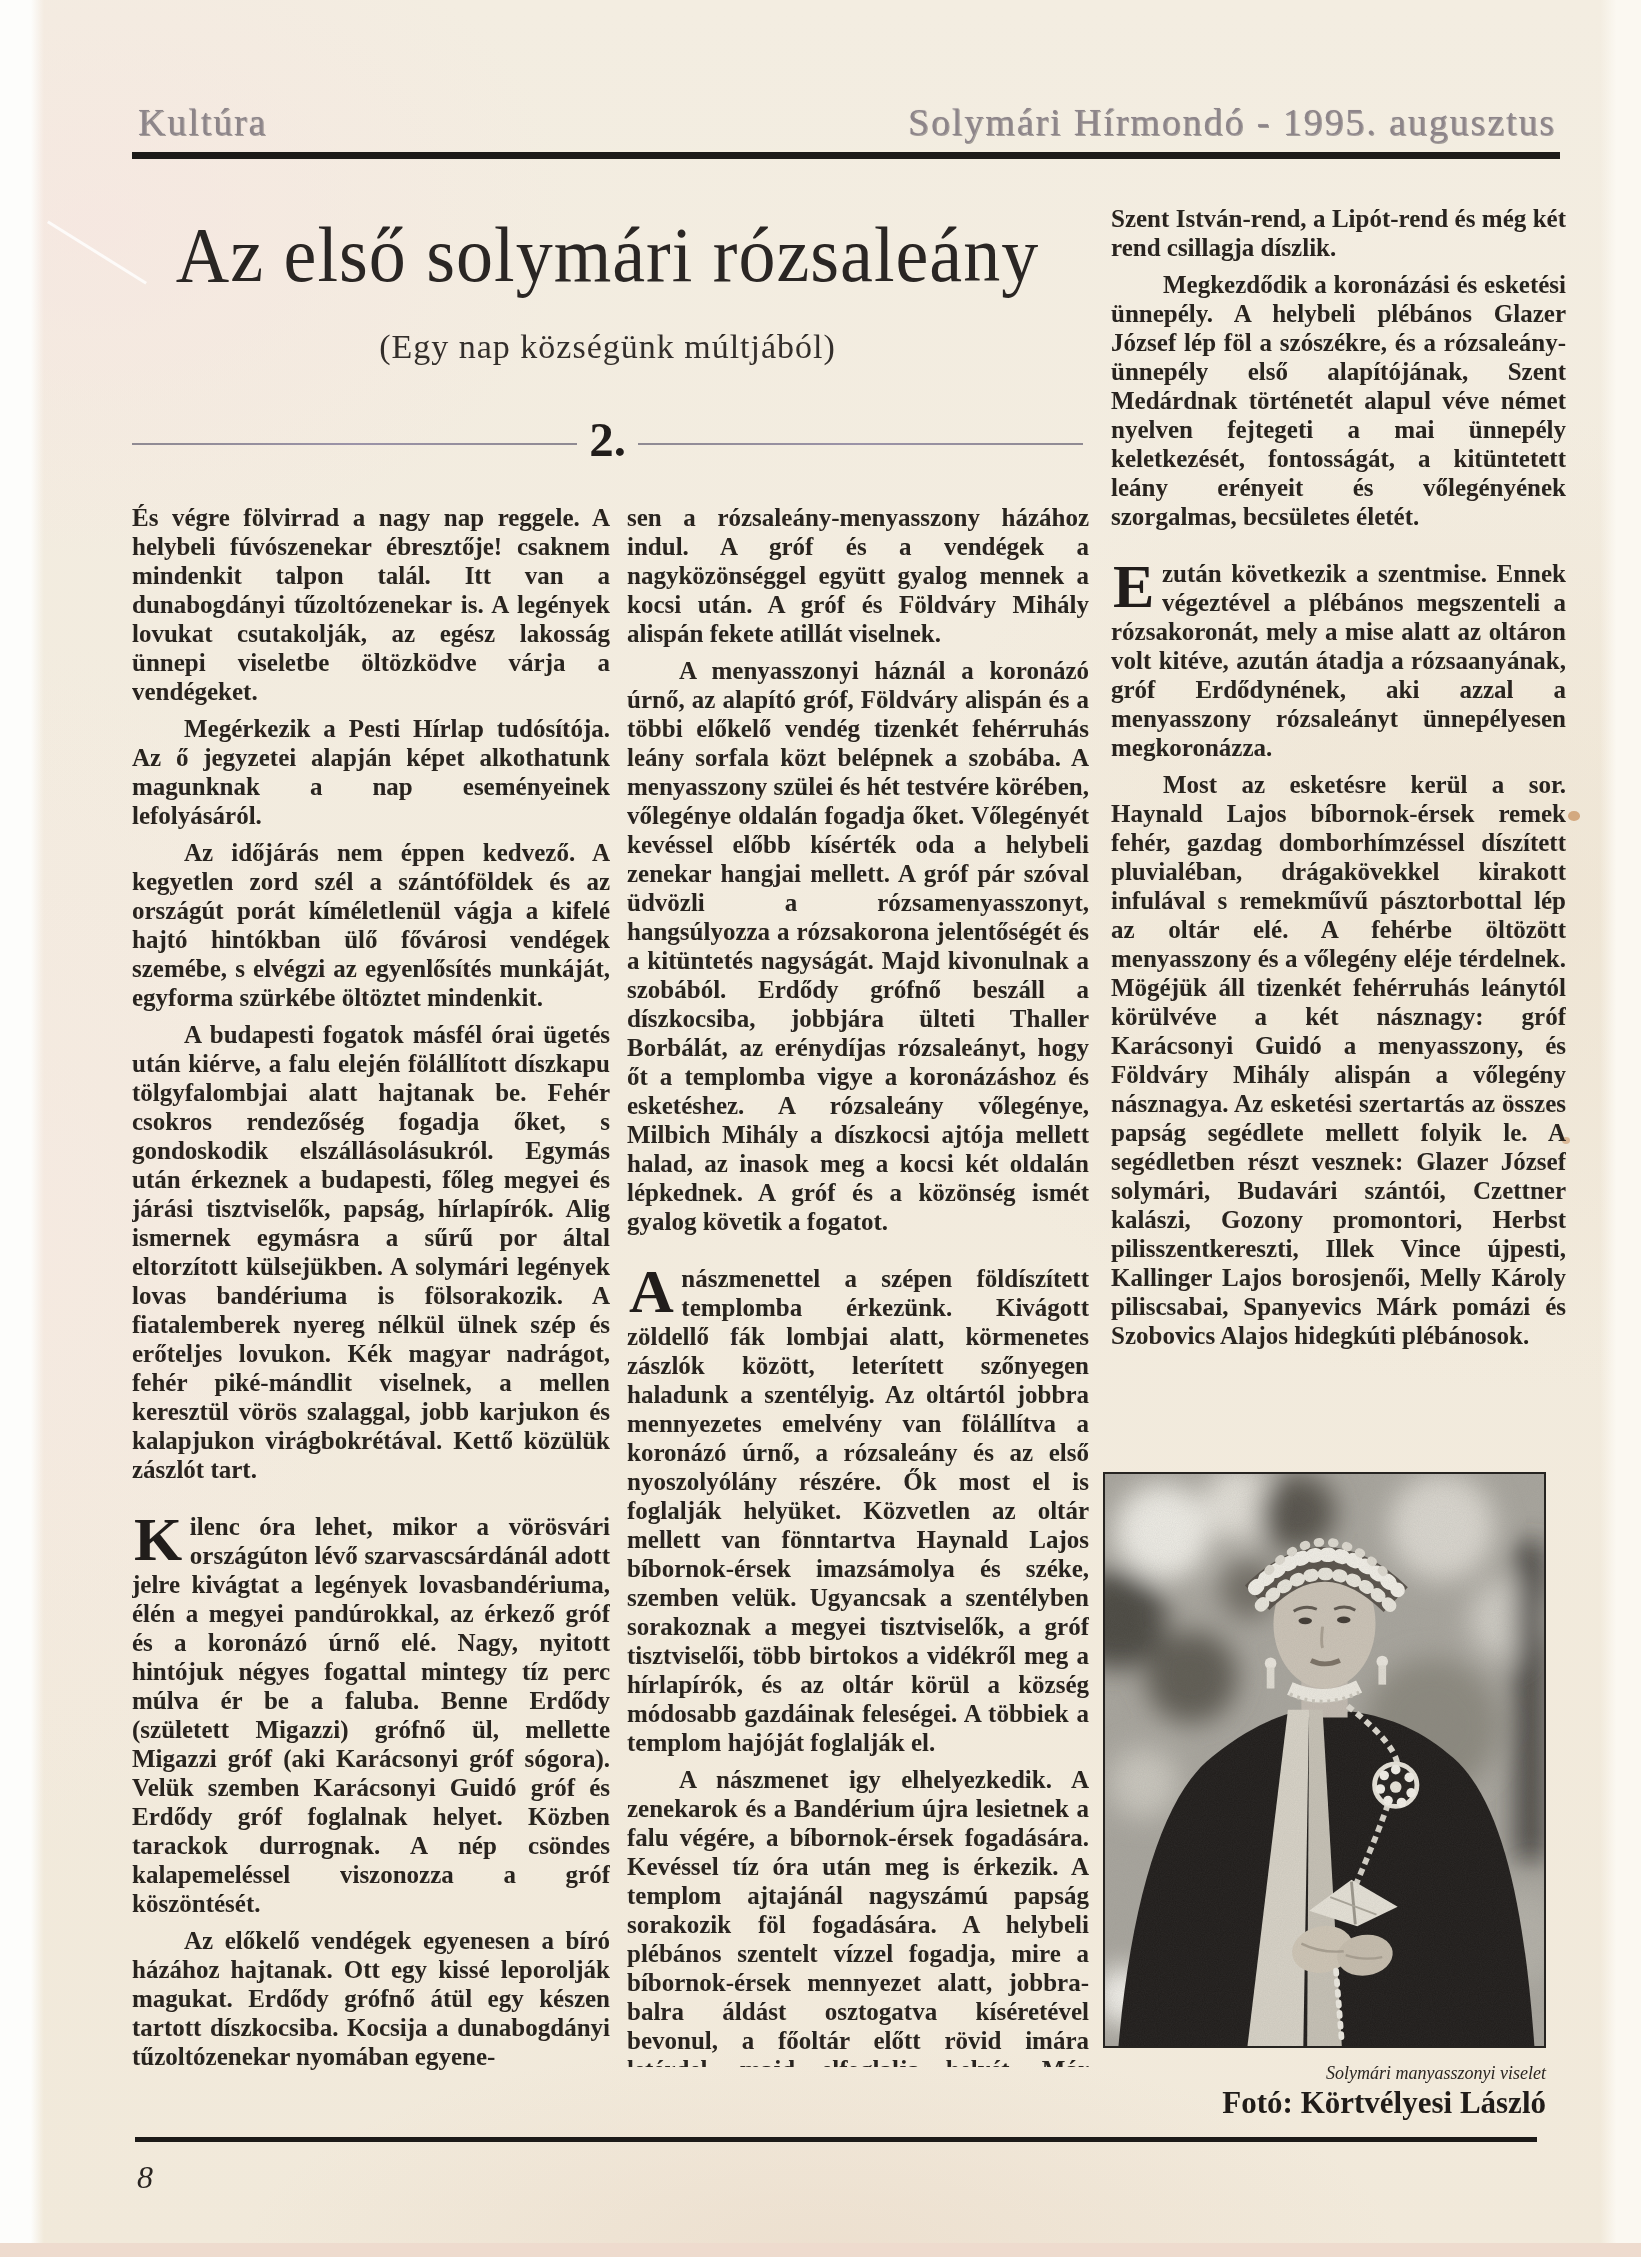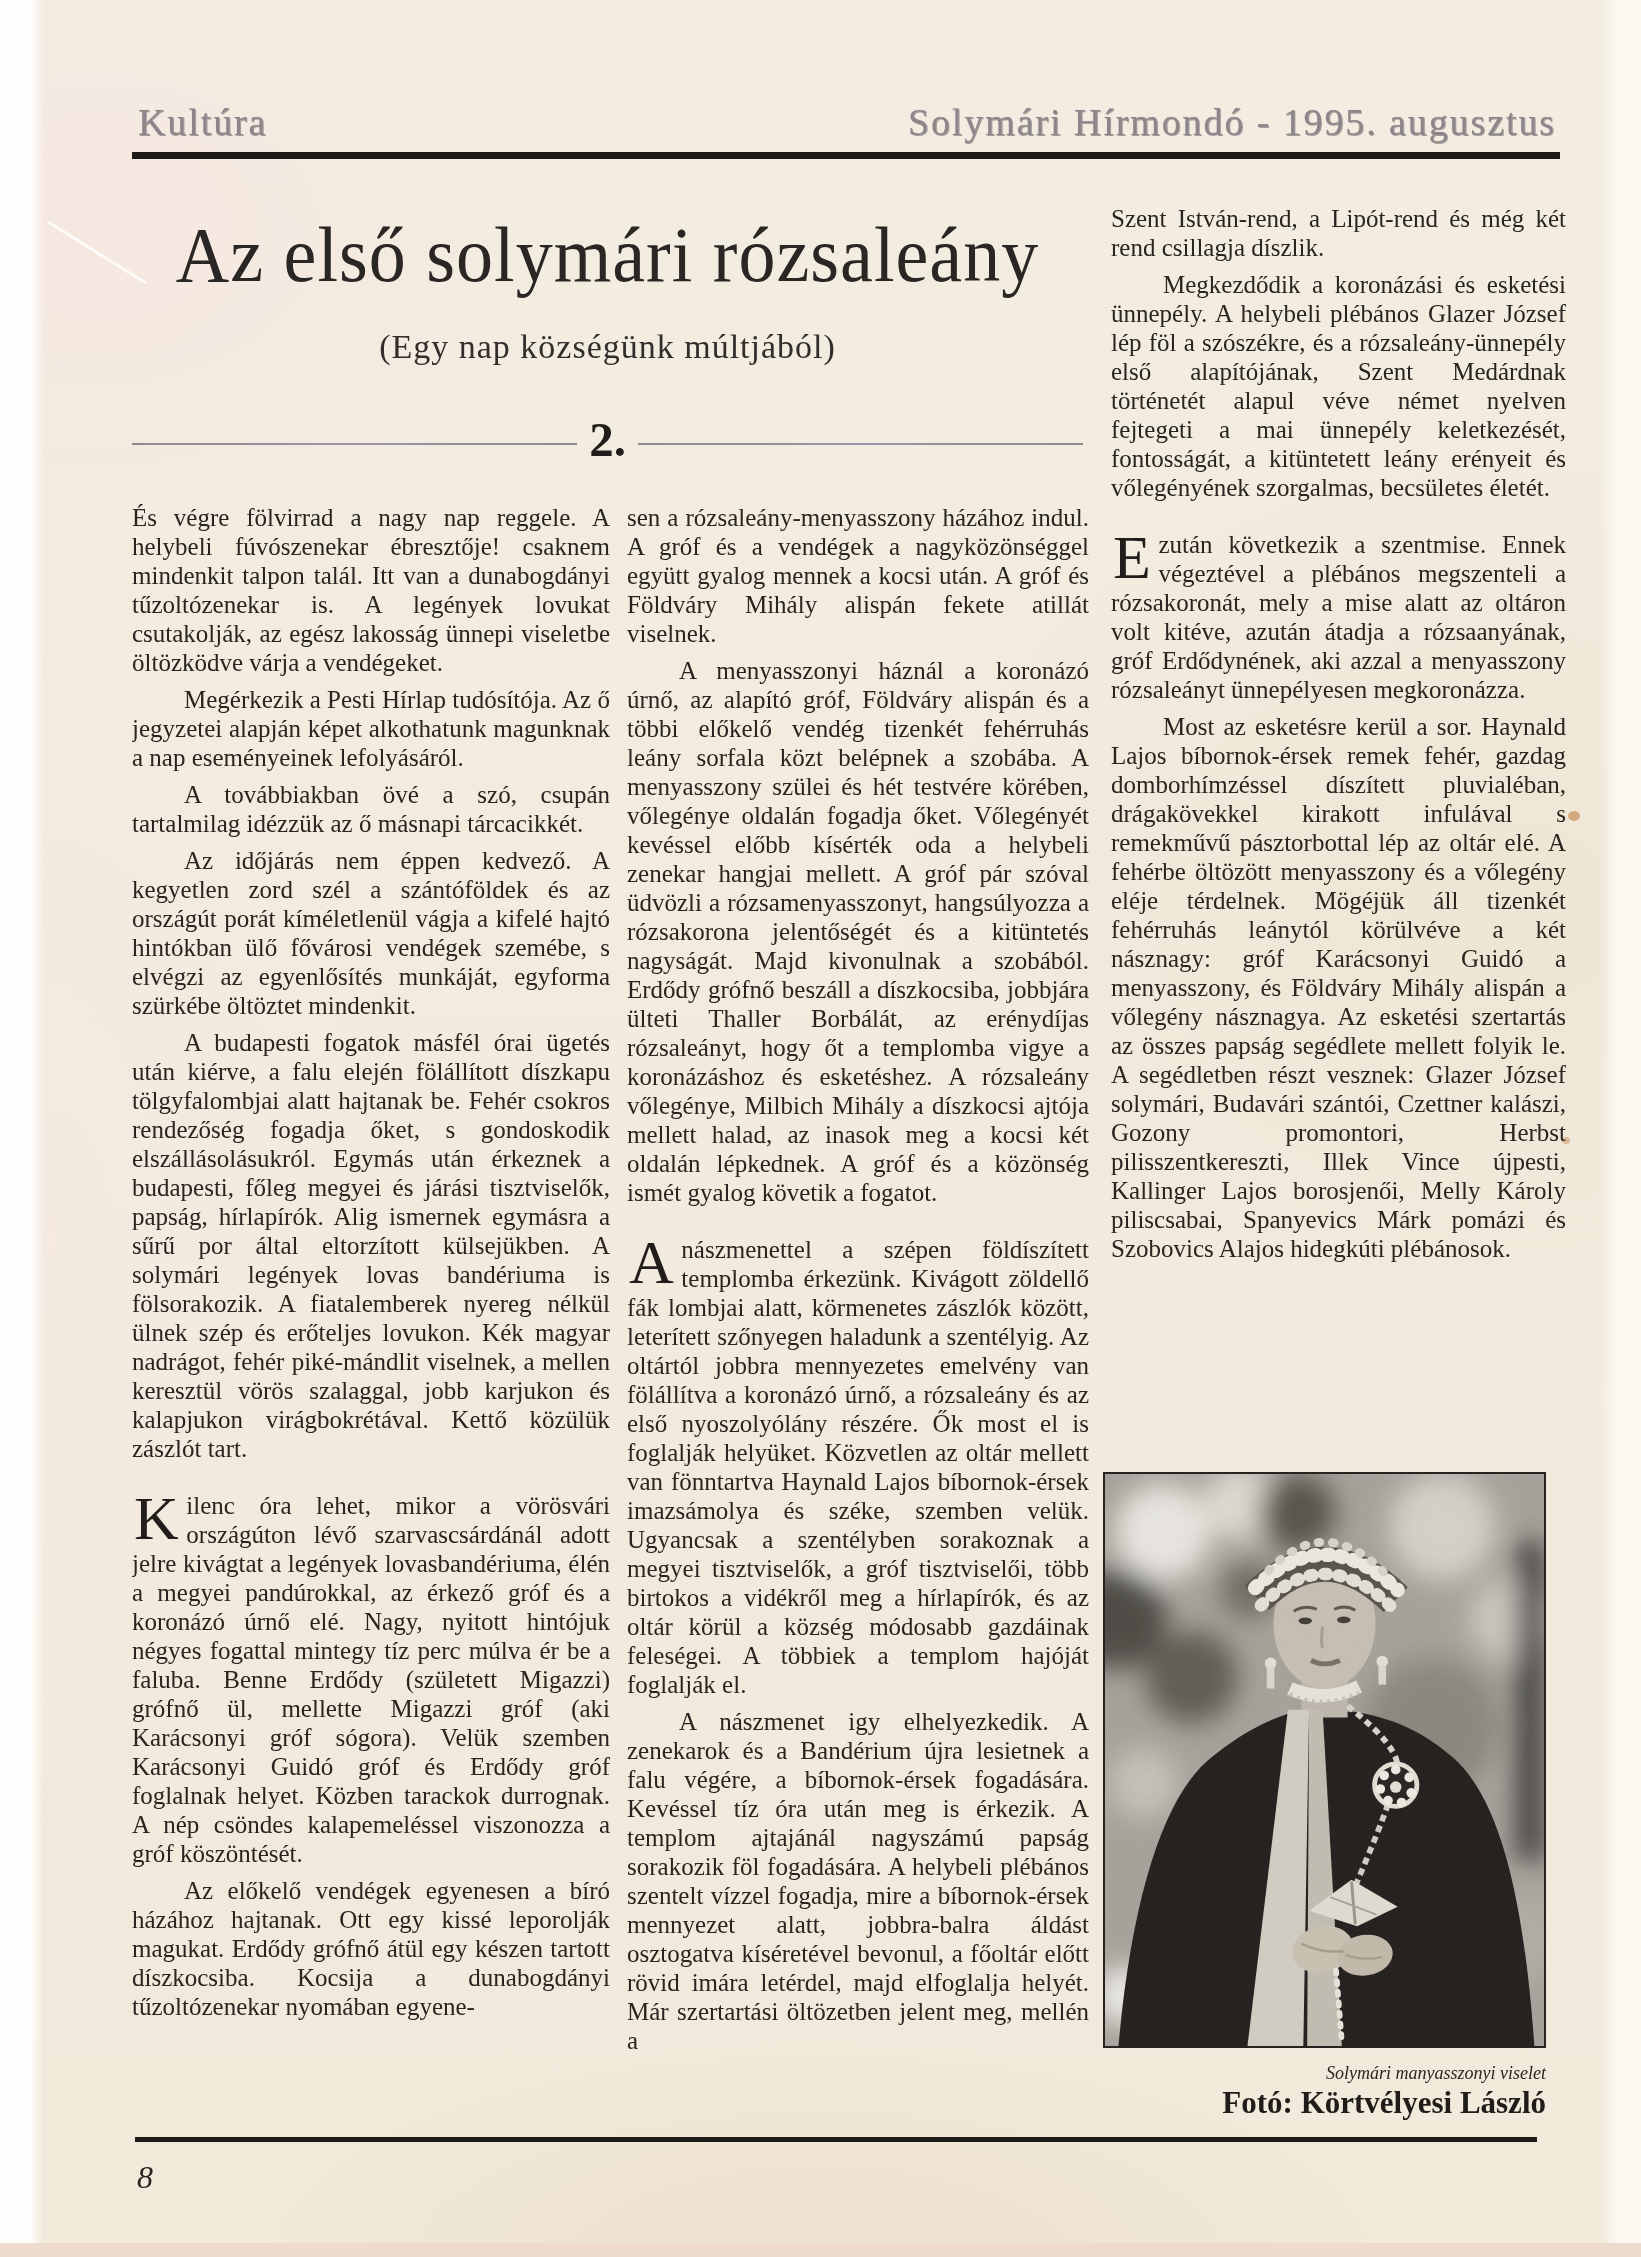--- a/index.html
+++ b/index.html
@@ -34,21 +34,21 @@
   #title-block { position:absolute; left:132px; top:0; width:951px; text-align:center; }
   #article-title { position:absolute; left:0; top:210px; width:100%;
       font-size:74px; letter-spacing:1px; color:#2a2624; transform:scaleY(1.06); transform-origin:top; }
   #article-subtitle { position:absolute; left:0; top:328px; width:100%;
       font-size:34px; color:#332e2b; letter-spacing:1px; }
   #part-row { position:absolute; left:0; top:415px; width:100%; display:flex; align-items:center; gap:12.6px; }
   .part-rule { flex:1; height:1.9px; background:linear-gradient(90deg,#8f8a92,#9b93a8,#8f8a92); }
   #part-number { font-size:49px; font-weight:600; color:#211d1b; line-height:1; padding-bottom:9.7px; }
 
   
-  .col { position:absolute; font-size:25px; line-height:29px; text-align:justify; overflow:hidden; }
+  .col { position:absolute; font-size:25px; line-height:29px; text-align:justify; overflow:hidden;font-weight:bold; }
   #col-1 { left:132px;  top:503px; width:478px; height:1618px; }
   #col-2 { left:627px;  top:503px; width:462px; height:1564px; }
   #col-3 { left:1111px; top:204px; width:455px; height:1247px; }
   .col p { margin:0; }
   .col p.indent { text-indent:52px;margin-top:8px; }
   .col p.dc { margin-top:28px; }
   .dropcap { float:left; font-size:62px; line-height:48px; padding:2.9px 7.7px 0 1.9px; color:#211d1b; }
 
   
   #photo-frame { position:absolute; left:1103px; top:1472px; width:443px; height:576px;
@@ -84,21 +84,20 @@
     <div id="part-row">
       <span class="part-rule"></span>
       <span id="part-number">2.</span>
       <span class="part-rule"></span>
     </div>
   </div>
 
   <div id="col-1" class="col">
     <p><span>És végre fölvirrad a nagy nap reggele. A helybeli fúvószenekar ébresztője! csaknem mindenkit talpon talál. Itt van a dunabogdányi tűzoltózenekar is. A legények lovukat csutakolják, az egész lakosság ünnepi viseletbe öltözködve várja a vendégeket.</span></p>
     <p class="indent"><span>Megérkezik a Pesti Hírlap tudósítója. Az ő jegyzetei alapján képet alkothatunk magunknak a nap eseményeinek lefolyásáról.</span></p>
-    <p class="indent"><span>A továbbiakban övé a szó, csupán tartalmilag idézzük az ő másnapi tárcacikkét.</span></p>
     <p class="indent"><span>Az időjárás nem éppen kedvező. A kegyetlen zord szél a szántóföldek és az országút porát kíméletlenül vágja a kifelé hajtó hintókban ülő fővárosi vendégek szemébe, s elvégzi az egyenlősítés munkáját, egyforma szürkébe öltöztet mindenkit.</span></p>
     <p class="indent"><span>A budapesti fogatok másfél órai ügetés után kiérve, a falu elején fölállított díszkapu tölgyfalombjai alatt hajtanak be. Fehér csokros rendezőség fogadja őket, s gondoskodik elszállásolásukról. Egymás után érkeznek a budapesti, főleg megyei és járási tisztviselők, papság, hírlapírók. Alig ismernek egymásra a sűrű por által eltorzított külsejükben. A solymári legények lovas bandériuma is fölsorakozik. A fiatalemberek nyereg nélkül ülnek szép és erőteljes lovukon. Kék magyar nadrágot, fehér piké-mándlit viselnek, a mellen keresztül vörös szalaggal, jobb karjukon és kalapjukon virágbokrétával. Kettő közülük zászlót tart.</span></p>
     <p class="dc">
       <span class="dropcap">K</span><span>ilenc óra lehet, mikor a vörösvári országúton lévő szarvascsárdánál adott jelre kivágtat a legények lovasbandériuma, élén a megyei pandúrokkal, az érkező gróf és a koronázó úrnő elé. Nagy, nyitott hintójuk négyes fogattal mintegy tíz perc múlva ér be a faluba. Benne Erdődy (született Migazzi) grófnő ül, mellette Migazzi gróf (aki Karácsonyi gróf sógora). Velük szemben Karácsonyi Guidó gróf és Erdődy gróf foglalnak helyet. Közben tarackok durrognak. A nép csöndes kalapemeléssel viszonozza a gróf köszöntését.</span>
     </p>
     <p class="indent"><span>Az előkelő vendégek egyenesen a bíró házához hajtanak. Ott egy kissé leporolják magukat. Erdődy grófnő átül egy készen tartott díszkocsiba. Kocsija a dunabogdányi tűzoltózenekar nyomában egyene-</span></p>
   </div>
 
   <div id="col-2" class="col">
     <p><span>sen a rózsaleány-menyasszony házához indul. A gróf és a vendégek a nagyközönséggel együtt gyalog mennek a kocsi után. A gróf és Földváry Mihály alispán fekete atillát viselnek.</span></p>

